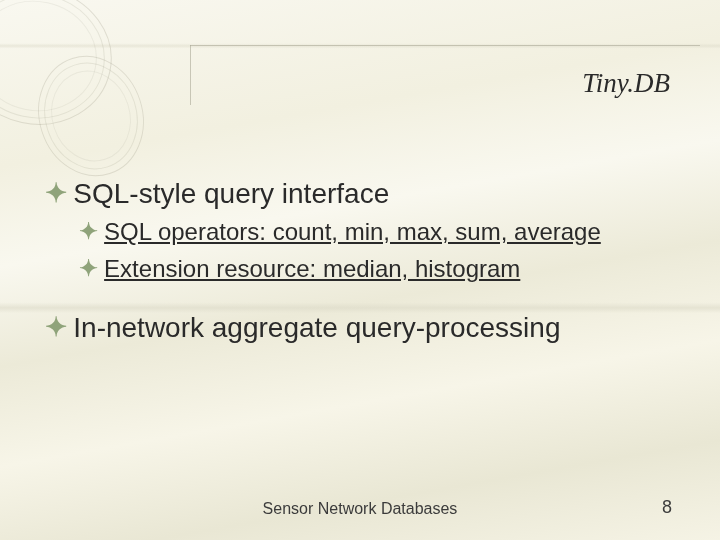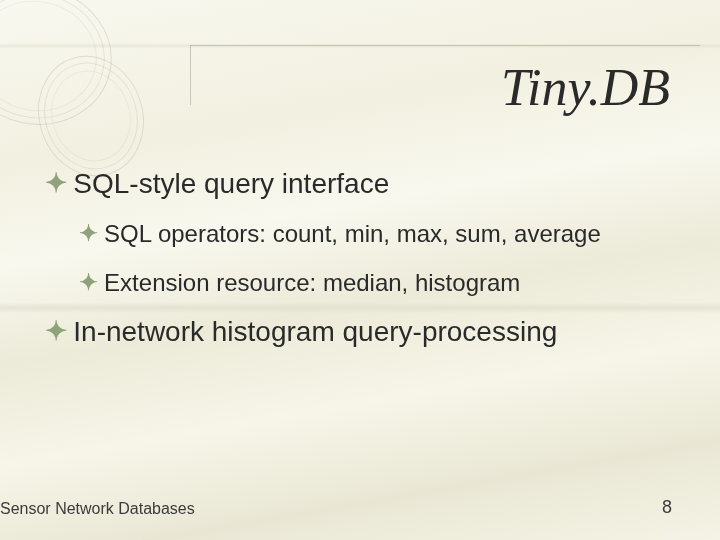--- a/index.html
+++ b/index.html
@@ -52,57 +52,59 @@
     position: absolute;
     left: 190px;
     top: 45px;
     width: 0;
     height: 60px;
     border-left: 1px solid rgba(170,168,150,0.6);
   }
   .title {
     position: absolute;
     right: 50px;
-    top: 58px;
-    font-size: 52px;
+    top: 68px;
+    font-size: 27px;
     font-style: italic;
     font-family: Georgia, 'Times New Roman', serif;
     color: #2a2a2a;
     text-align: left;
   }
   .content {
     position: absolute;
     left: 45px;
     top: 150px;
     right: 40px;
     color: #2a2a2a;
   }
   .l1 {
     font-size: 28px;
-    margin: 16px 0 4px 0;
+    margin: 26px 0 4px 0;
     line-height: 1.25;
   }
   .l2 {
     font-size: 24px;
-    margin: 18px 0 2px 34px;
+    margin: 6px 0 2px 34px;
     line-height: 1.28;
+    text-decoration: underline;
   }
   .bullet {
     display: inline-block;
     color: #8fa37a;
     margin-right: 6px;
     font-weight: bold;
     font-size: 0.95em;
     vertical-align: 1px;
   }
   .footer-center {
     position: absolute;
     bottom: 22px;
     left: 0;
     right: 0;
+    text-align: center;
     font-size: 16px;
     color: #3b3b3b;
     font-family: Verdana, sans-serif;
   }
   .footer-right {
     position: absolute;
     bottom: 22px;
     right: 48px;
     font-size: 18px;
     color: #3b3b3b;
@@ -131,19 +133,19 @@
     <div class="l1">
       <span class="bullet">✦</span><span>SQL-style query interface</span>
     </div>
     <div class="l2">
       <span class="bullet">✦</span><span>SQL operators: count, min, max, sum, average</span>
     </div>
     <div class="l2">
       <span class="bullet">✦</span><span>Extension resource: median, histogram</span>
     </div>
     <div class="l1">
-      <span class="bullet">✦</span><span>In-network histogram query-processing</span>
+      <span class="bullet">✦</span><span>In-network aggregate query-processing</span>
     </div>
   </div>
 
   <div class="footer-center">Sensor Network Databases</div>
   <div class="footer-right">8</div>
 </div>
 
 </body></html>

